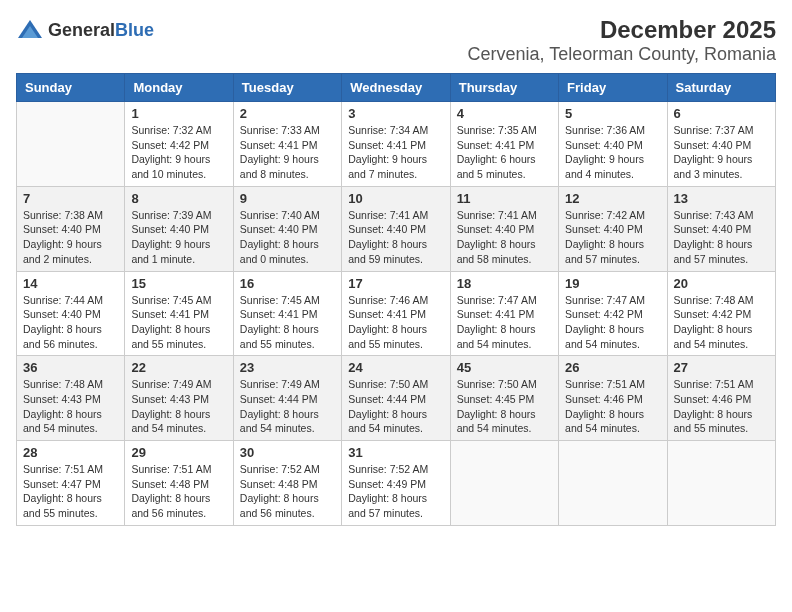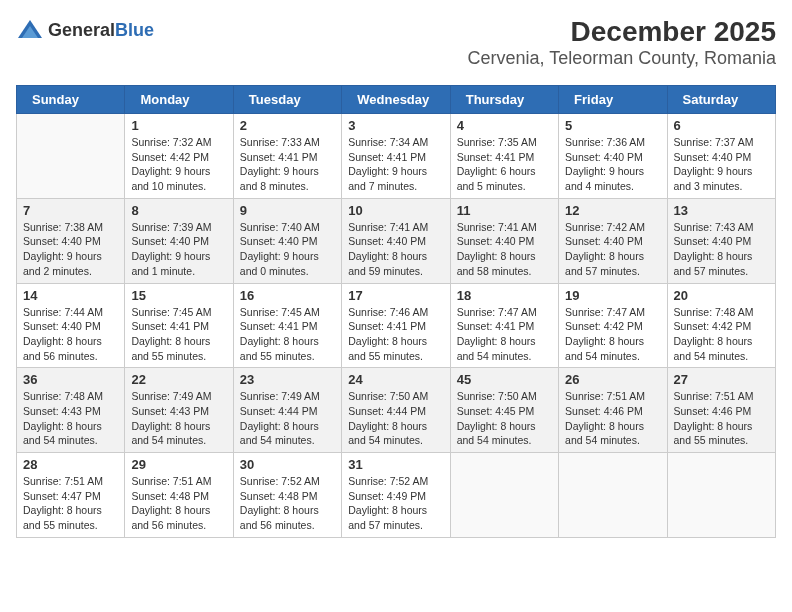--- a/index.html
+++ b/index.html
@@ -7,52 +7,52 @@
       font-family: Arial, sans-serif;
       background: #fff;
       width: 792px;
       min-height: 612px;
       padding: 16px;
     }
     .header-area {
       display: flex;
       justify-content: space-between;
       align-items: flex-start;
-      margin-bottom: 16px;
+      margin-bottom: 8px;
     }
     .logo {
       display: flex;
       align-items: center;
       gap: 4px;
     }
     .logo-text-general { font-size: 18px; font-weight: bold; color: #333; }
     .logo-text-blue { font-size: 18px; font-weight: bold; color: #2e6db4; }
     .logo-icon {
       width: 28px; height: 28px;
     }
     .title-area { text-align: right; }
     .month-title {
-      font-size: 28px;
+      font-size: 24px;
       font-weight: bold;
       color: #333;
     }
     .subtitle {
       font-size: 18px;
       color: #555;
     }
     .calendar {
       width: 100%;
       border-collapse: collapse;
       border: 1px solid #ccc;
     }
     .calendar th {
       background-color: #2e6db4;
       color: #fff;
       text-align: left;
-      padding: 6px 15px;
+      padding: 6px 8px;
       font-size: 13px;
       border: 1px solid #2a5fa0;
     }
     .calendar td {
       vertical-align: top;
       border: 1px solid #ccc;
       padding: 4px 6px;
       width: calc(100% / 7);
       min-height: 80px;
       font-size: 10.5px;
@@ -138,21 +138,21 @@
         <td>
           <span class="day-number">7</span>
           <div class="day-info"><span>Sunrise: 7:38 AM</span><br><span>Sunset: 4:40 PM</span><br><span>Daylight: 9 hours and 2 minutes.</span></div>
         </td>
         <td>
           <span class="day-number">8</span>
           <div class="day-info"><span>Sunrise: 7:39 AM</span><br><span>Sunset: 4:40 PM</span><br><span>Daylight: 9 hours and 1 minute.</span></div>
         </td>
         <td>
           <span class="day-number">9</span>
-          <div class="day-info"><span>Sunrise: 7:40 AM</span><br><span>Sunset: 4:40 PM</span><br><span>Daylight: 9 hours and 0 minutes.</span></div>
+          <div class="day-info"><span>Sunrise: 7:40 AM</span><br><span>Sunset: 4:40 PM</span><br><span>Daylight: 8 hours and 0 minutes.</span></div>
         </td>
         <td>
           <span class="day-number">10</span>
           <div class="day-info"><span>Sunrise: 7:41 AM</span><br><span>Sunset: 4:40 PM</span><br><span>Daylight: 8 hours and 59 minutes.</span></div>
         </td>
         <td>
           <span class="day-number">11</span>
           <div class="day-info"><span>Sunrise: 7:41 AM</span><br><span>Sunset: 4:40 PM</span><br><span>Daylight: 8 hours and 58 minutes.</span></div>
         </td>
         <td>

